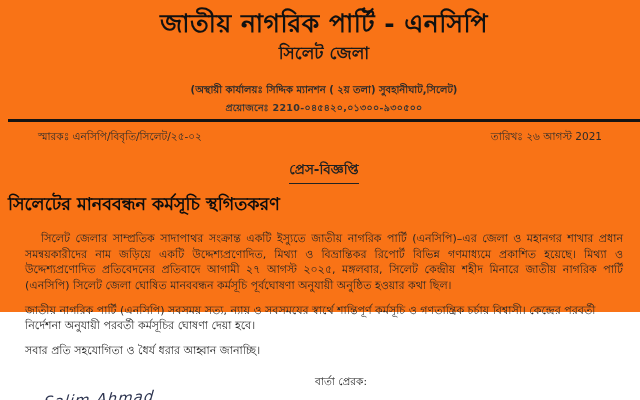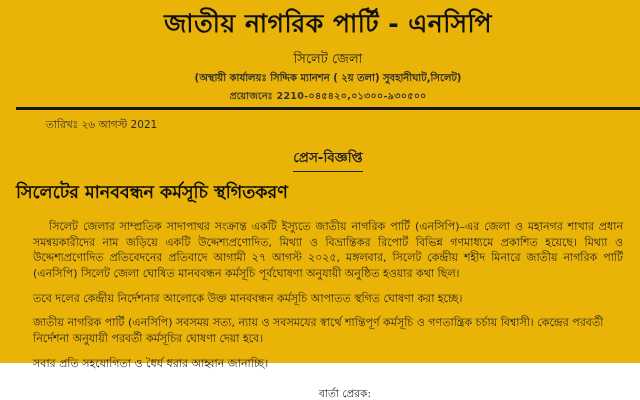--- a/index.html
+++ b/index.html
@@ -4,43 +4,43 @@
 <style>
   * { margin: 0; padding: 0; box-sizing: border-box; }
   html, body { width: 640px; height: 400px; }
   body {
     background: #ffffff;
     font-family: "DejaVu Sans", sans-serif;
     color: #1f1f1f;
     overflow: hidden;
   }
   .page {
-    width: 640px; height: 363px;
-    padding: 8px 0 0 16px;
-    background: #eab308;
+    width: 640px; height: 312px;
+    padding: 8px 0 0 8px;
+    background: #f97316;
   }
   
   .letterhead { text-align: center; }
   .lh-title {
     font-size: 25px;
     font-weight: bold;
     letter-spacing: 0.5px;
     color: #111;
     line-height: 1.25;
   }
   .lh-district {
-    font-size: 13px;
-    font-weight: normal;
-    margin-top: 10px;
+    font-size: 17px;
+    font-weight: bold;
+    margin-top: 1px;
     color: #1a1a1a;
   }
   .lh-address {
     font-size: 10px;
     font-weight: bold;
-    margin-top: 0;
+    margin-top: 14px;
     color: #2a2a2a;
   }
   .lh-phone {
     font-size: 9.5px;
     font-weight: bold;
     margin-top: 2px;
     color: #333;
     letter-spacing: 0.3px;
   }
   .rule {
@@ -104,32 +104,32 @@
   <div class="letterhead">
     <div class="lh-title">জাতীয় নাগরিক পার্টি - এনসিপি</div>
     <div class="lh-district">সিলেট জেলা</div>
     <div class="lh-address">(অস্থায়ী কার্যালয়ঃ সিদ্দিক ম্যানশন ( ২য় তলা) সুবহানীঘাট,সিলেট)</div>
     <div class="lh-phone">প্রয়োজনেঃ 2210-০৪৫৪২০,০১৩০০-৯৩০৫০০</div>
   </div>
 
   <div class="rule"></div>
 
   <div class="meta-row">
+    <span>স্মারকঃ এনসিপি/বিবৃতি/সিলেট/২৫-০২</span>
     <span>তারিখঃ ২৬ আগস্ট 2021</span>
   </div>
 
   <div class="kicker-wrap">
     <span class="kicker">প্রেস-বিজ্ঞপ্তি</span>
   </div>
 
   <div class="doc-heading">সিলেটের মানববন্ধন কর্মসূচি স্থগিতকরণ</div>
 
   <div class="body-text">
     <p class="justified">সিলেট জেলার সাম্প্রতিক সাদাপাথর সংক্রান্ত একটি ইস্যুতে জাতীয় নাগরিক পার্টি (এনসিপি)–এর জেলা ও মহানগর শাখার প্রধান সমন্বয়কারীদের নাম জড়িয়ে একটি উদ্দেশ্যপ্রণোদিত, মিথ্যা ও বিভ্রান্তিকর রিপোর্ট বিভিন্ন গণমাধ্যমে প্রকাশিত হয়েছে। মিথ্যা ও উদ্দেশ্যপ্রণোদিত প্রতিবেদনের প্রতিবাদে আগামী ২৭ আগস্ট ২০২৫, মঙ্গলবার, সিলেট কেন্দ্রীয় শহীদ মিনারে জাতীয় নাগরিক পার্টি (এনসিপি) সিলেট জেলা ঘোষিত মানববন্ধন কর্মসূচি পূর্বঘোষণা অনুযায়ী অনুষ্ঠিত হওয়ার কথা ছিল।</p>
-    <p>তবে দলের কেন্দ্রীয় নির্দেশনার আলোকে উক্ত মানববন্ধন কর্মসূচি আপাতত স্থগিত ঘোষণা করা হচ্ছে।</p>
     <p>জাতীয় নাগরিক পার্টি (এনসিপি) সবসময় সত্য, ন্যায় ও সবসমযের স্বার্থে শান্তিপূর্ণ কর্মসূচি ও গণতান্ত্রিক চর্চায় বিশ্বাসী। কেন্দ্রের পরবর্তী নির্দেশনা অনুযায়ী পরবর্তী কর্মসূচির ঘোষণা দেয়া হবে।</p>
     <p>সবার প্রতি সহযোগিতা ও ধৈর্য ধরার আহ্বান জানাচ্ছি।</p>
   </div>
 
   <div class="sig-block">
     <div class="sig-label">বার্তা প্রেরক:</div>
     <div>
       <span class="sig-autograph">Salim Ahmad</span>
     </div>
 

